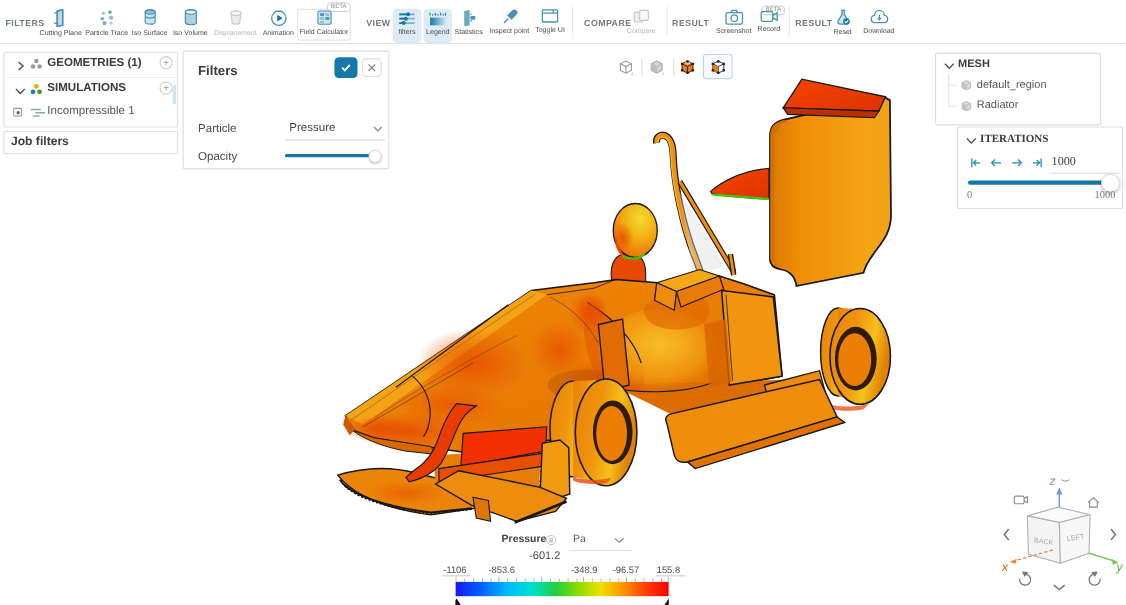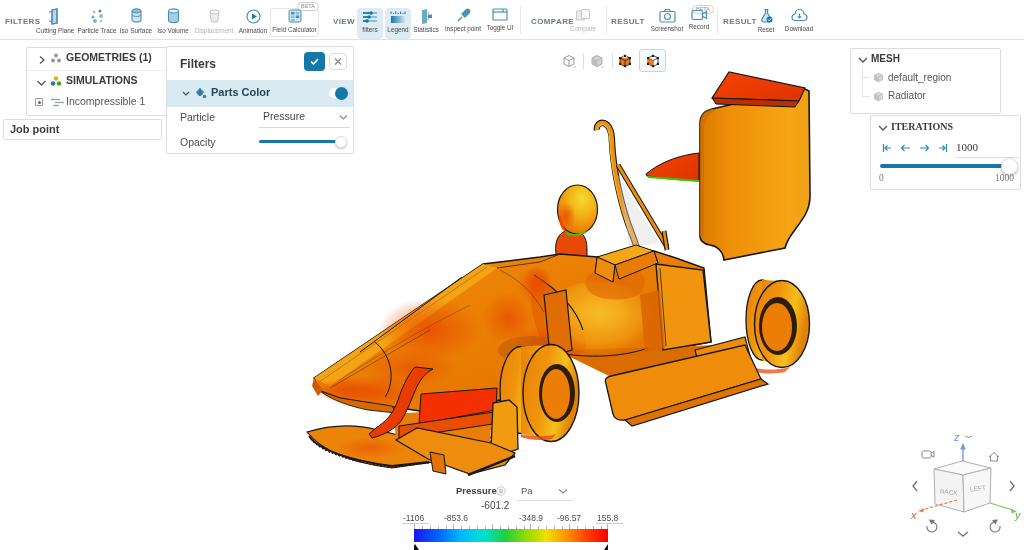--- a/index.html
+++ b/index.html
@@ -372,21 +372,21 @@
     <svg width="17" height="15" viewBox="0 0 17 15">
         <g stroke="#4a90b5" fill="none" stroke-width="1.2">
       <path d="M4,6 C2.3,6.3 1,7.6 1,9.3 C1,11.2 2.6,12.5 4.5,12.5 L12.5,12.5 C14.4,12.5 16,11.2 16,9.3 C16,7.6 14.8,6.3 13,6 C12.8,3.5 10.9,1.5 8.5,1.5 C6.1,1.5 4.2,3.5 4,6 Z"></path>
       <path d="M8.5,5.5 L8.5,10 M6.8,8.3 L8.5,10 L10.2,8.3" stroke-width="1.1"></path>
         </g>
       </svg>
     <div class="tlab">Download</div>
   </div>
 </div>
 
-<div class="panel" style="left:3px; top:47px; width:159px; height:69px;margin-left:23px;">
+<div class="panel" style="left:3px; top:47px; width:159px; height:69px;">
   <div style="position:absolute; left:0; top:22px; width:100%; height:1px; background:#eee;"></div>
 
   <svg class="abs" style="left:10px; top:7px;" width="10" height="10" viewBox="0 0 10 10">
     <path d="M3,1.5 L7,5 L3,8.5" stroke="#555" stroke-width="1.3" fill="none"></path>
     </svg>
   <svg class="abs" style="left:23px; top:4px;" width="12" height="12" viewBox="0 0 12 12">
       <g fill="#9a9a9a">
     <circle cx="6" cy="3.5" r="2"></circle>
         <circle cx="3" cy="8.5" r="2"></circle>
         <circle cx="9" cy="8.5" r="2"></circle>
@@ -413,47 +413,34 @@
       <g stroke-width="1.4">
     <line x1="0" y1="1.5" x2="9" y2="1.5" stroke="#8aa8b8"></line>
         <line x1="4" y1="4.5" x2="13" y2="4.5" stroke="#8aa8b8"></line>
     <line x1="2" y1="7.5" x2="8" y2="7.5" stroke="#8aa8b8"></line>
       </g>
     </svg>
   <div class="abs" style="left:39px; top:47px; font-size:10.5px; color:#555;">Incompressible 1</div>
   <div class="abs" style="right:1px; top:29px; width:3px; height:18px; background:#cde3ee; border-radius:2px;"></div>
 </div>
 <div class="panel" style="left:3px; top:119px; width:159px; height:21px;">
-  <div style="font-size:11px; font-weight:bold; color:#3c3c3c; padding:3px 0 0 6px;">Job point</div>
+  <div style="font-size:11px; font-weight:bold; color:#3c3c3c; padding:3px 0 0 6px;">Job filters</div>
 </div>
 
 <div class="panel" style="left:166px; top:46px; width:188px; height:108px;">
   <div class="abs" style="left:13px; top:10px; font-size:12px; font-weight:bold; color:#3a3a3a;">Filters</div>
   <div class="abs" style="left:137px; top:5px; width:21px; height:19px; background:#1678a8; border-radius:4px;">
     <svg width="21" height="19" viewBox="0 0 21 19">
         <path d="M7,9.5 L9.5,12 L14,7" stroke="#fff" stroke-width="1.6" fill="none"></path>
       </svg></div>
   <div class="abs" style="left:162px; top:6px; width:18px; height:17px; background:#fff; border:1px solid #ddd; border-radius:4px;">
     <svg width="16" height="15" viewBox="0 0 16 15">
         <path d="M5,4.5 L11,10.5 M11,4.5 L5,10.5" stroke="#888" stroke-width="1.2"></path>
       </svg></div>
 
-  <div class="abs" style="left:0px; top:33px; width:186px; height:27px; background:#d9eaf3;">
-    <svg class="abs" style="left:15px; top:10px;" width="8" height="7" viewBox="0 0 8 7">
-      <path d="M1,2 L4,5 L7,2" stroke="#456" stroke-width="1.2" fill="none"></path>
-      </svg>
-    <svg class="abs" style="left:26px; top:6px;" width="14" height="14" viewBox="0 0 14 14">
-      <path d="M3,6 L7,2 L11,6 C11,6 9,10 7,10 C5,10 3,6 3,6 Z" fill="#3884ad"></path>
-      <path d="M7,2 L7,10" stroke="#2a6a8e" stroke-width=".8"></path>
-      <circle cx="11.5" cy="10.5" r="1.8" fill="#3884ad"></circle>
-      </svg>
-    <div class="abs" style="left:44px; top:6px; font-size:11px; font-weight:bold; color:#27465a;">Parts Color</div>
-    <div class="abs" style="left:162px; top:8px; width:18px; height:10px; background:#fff; border-radius:5px;"></div>
-    <div class="abs" style="left:168px; top:6.5px; width:13px; height:13px; background:#1678a8; border-radius:50%;"></div>
-  </div>
 
   <div class="abs" style="left:13px; top:64px; font-size:10.5px; color:#4a4a4a;">Particle</div>
   <div class="abs" style="left:96px; top:63px; font-size:10.5px; color:#444;">Pressure</div>
   <svg class="abs" style="left:172px; top:67px;" width="9" height="7" viewBox="0 0 9 7">
     <path d="M1,1.5 L4.5,5 L8,1.5" stroke="#888" stroke-width="1.2" fill="none"></path>
     </svg>
   <div class="abs" style="left:92px; top:80px; width:91px; height:1px; background:#d8d8d8;"></div>
 
   <div class="abs" style="left:13px; top:89px; font-size:10.5px; color:#4a4a4a;">Opacity</div>
   <div class="abs" style="left:92px; top:93px; width:82px; height:3px; background:#1678a8; border-radius:2px;"></div>

